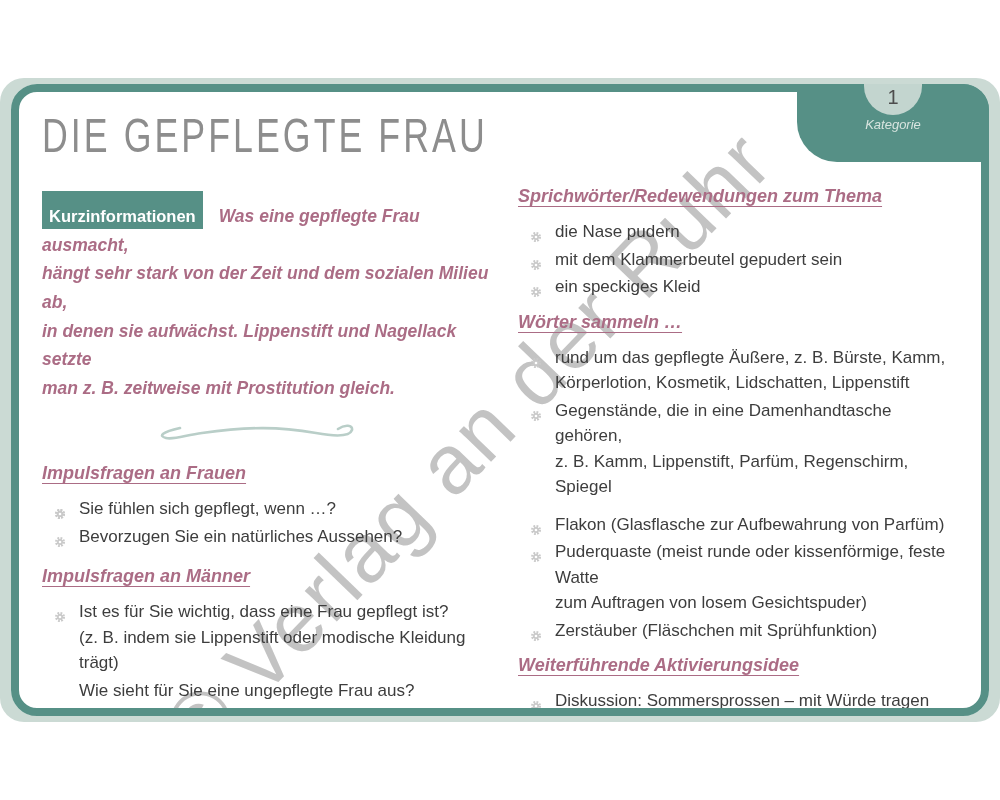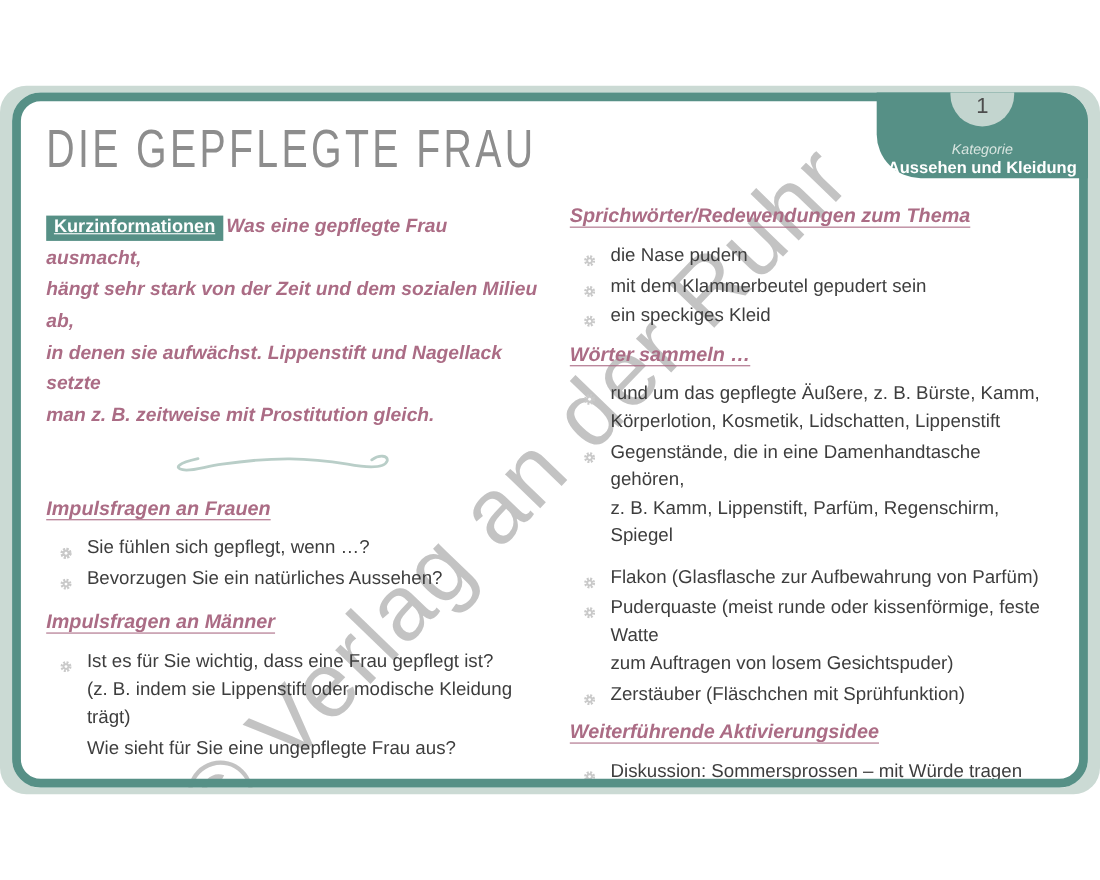--- a/index.html
+++ b/index.html
@@ -58,21 +58,21 @@
     background:#c3d5cf;
     border-radius:0 0 60px 60px;
     display:flex;align-items:flex-start;justify-content:center;
     font-size:20px;color:#4d4d4d;
     line-height:26px;
   }
   .cat-label{
     font-style:italic;
     font-size:13px;
     color:#d8e5e0;
-    margin-top:13px;
+    margin-top:2px;
   }
   .cat-name{
     font-size:15px;
     font-weight:bold;
     color:#ffffff;
     margin-top:1px;
   }
   
   .col{position:absolute;z-index:3;}
   .col-left{left:31px;top:22px;width:452px;}
@@ -96,25 +96,24 @@
     font-weight:bold;
     white-space:pre-line;
   }
   .kurzinfo-badge{
     display:inline-block;
     background:#569086;
     color:#ffffff;
     font-style:normal;
     font-weight:bold;
     font-size:16.5px;
-    padding:0 7px 2px 7px;
-    margin-right:3px;
+    padding:15px 7px 2px 7px;
+    margin-right:16px;
     line-height:1.3;
     white-space:nowrap;
-    text-decoration:underline;
   }
   .squiggle{display:block;margin:10px 0 0 108px;}
   .sec-heading{
     font-size:18px;
     font-weight:600;
     font-style:italic;
     color:#ab6c85;
     text-decoration:underline;
     text-underline-offset:4px;
     text-decoration-thickness:1px;
@@ -268,14 +267,13 @@
     </div>
 
   </div>
 </div>
 
 <div class="card-frame"></div>
 
 <div class="cat-tab">
   <div class="cat-half">1</div>
   <div class="cat-label">Kategorie</div>
-  <div class="cat-name">Aussehen und Kleidung</div>
 </div>
 
 </body></html>

